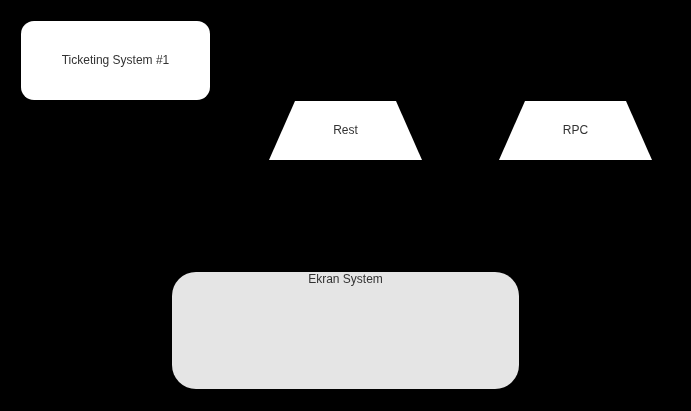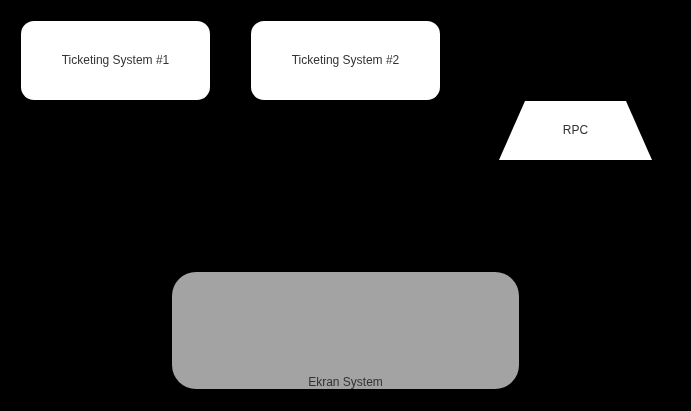--- a/index.html
+++ b/index.html
@@ -44,45 +44,45 @@
   }
   .trapezoid.t1 { left: 39px; }
   .trapezoid.t2 { left: 269px; }
   .trapezoid.t3 { left: 499px; }
   .target-box {
     position: absolute;
     left: 172px;
     top: 272px;
     width: 347px;
     height: 117px;
-    background: #a3a3a3;
+    background: #e5e5e5;
     border-radius: 24px;
     display: flex;
-    align-items: flex-end;
+    align-items: flex-start;
     justify-content: center;
   }
   .node-label {
     color: #333333;
     font-size: 12px;
     line-height: 1.2;
     text-align: center;
     white-space: nowrap;
   }
 </style>
 </head>
 <body>
 
 <div class="canvas">
 
   <div class="node-box b1">
     <span class="node-label">Ticketing System #1</span>
   </div>
 
-  <div class="node-box b2">
-    <span class="node-label">Ticketing System #2</span>
+  <div class="trapezoid t2">
+    <span class="node-label">Rest</span>
   </div>
 
   <div class="trapezoid t3">
     <span class="node-label">RPC</span>
   </div>
 
   <div class="target-box">
     <span class="node-label">Ekran System</span>
   </div>
 

